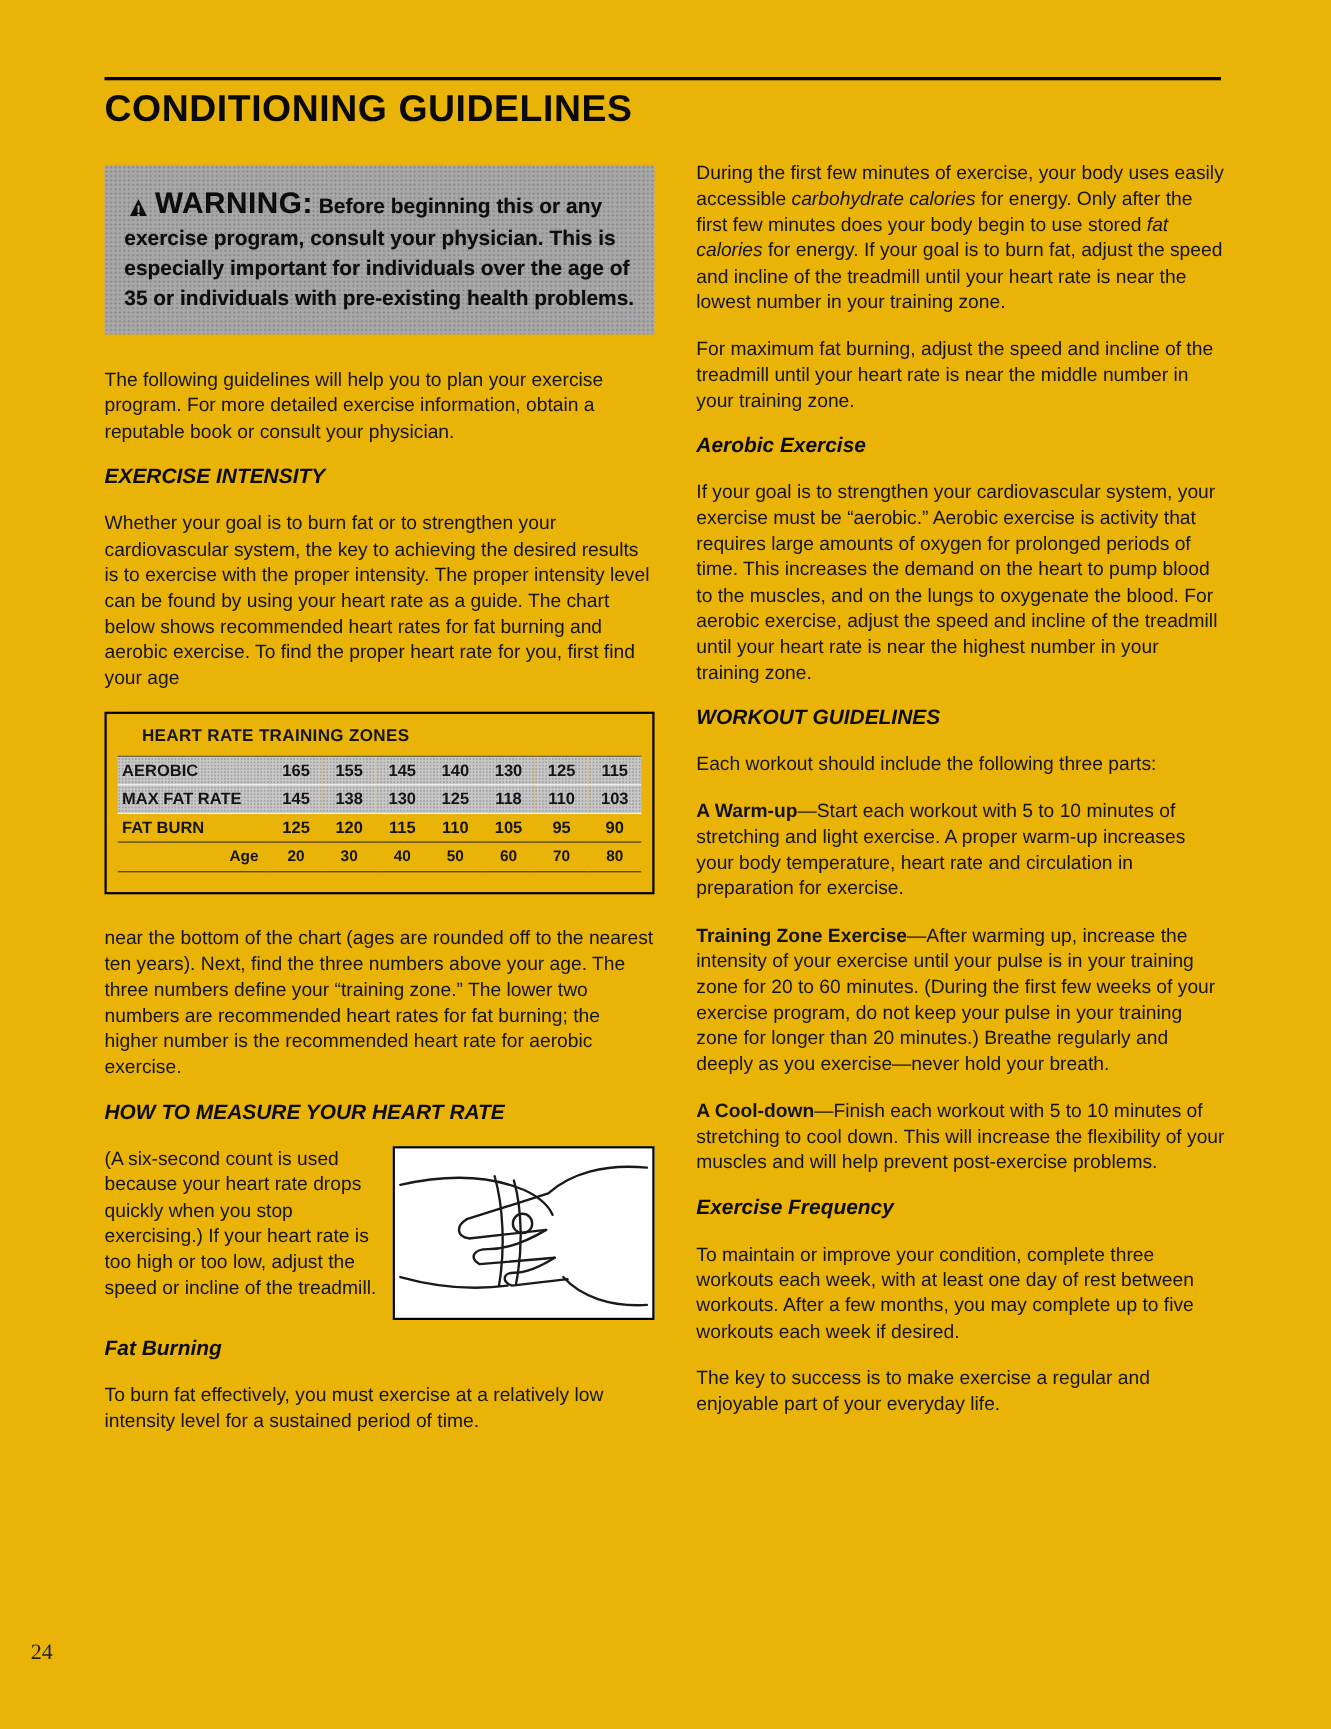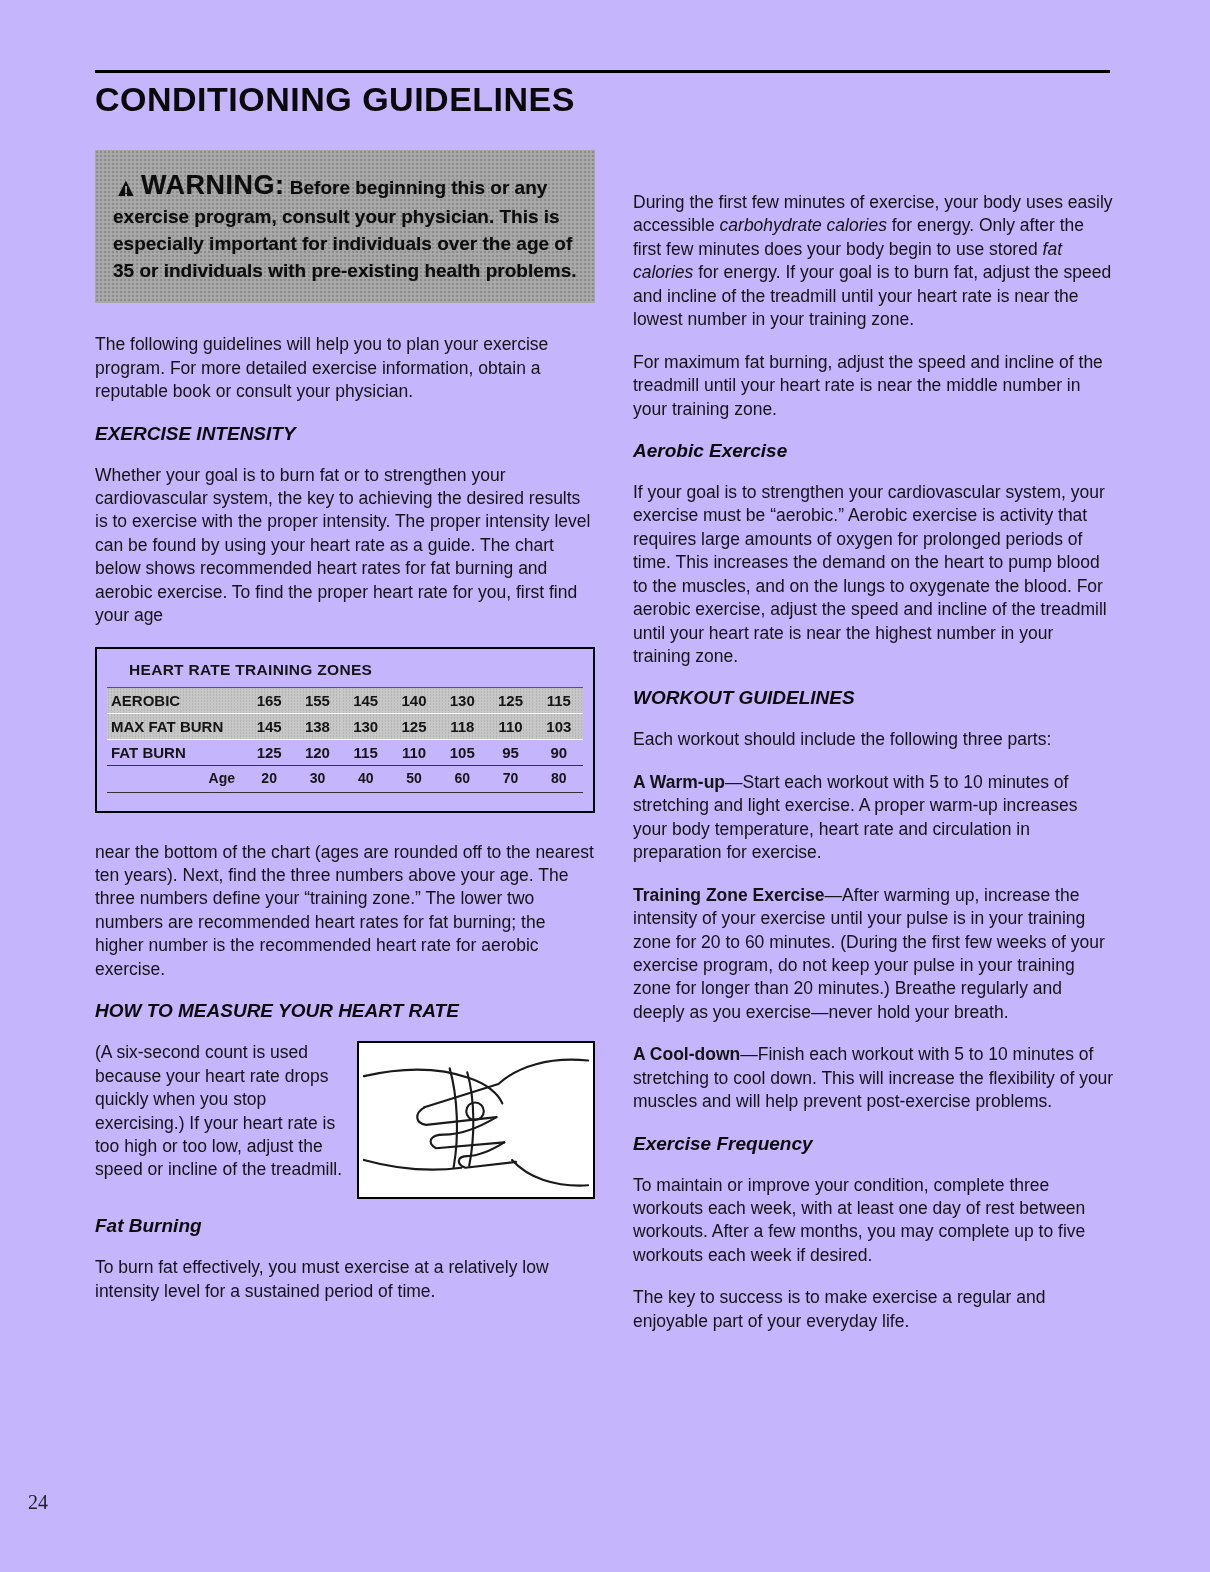--- a/index.html
+++ b/index.html
@@ -1,38 +1,38 @@
 <!DOCTYPE html>
 <html><head>
 <meta charset="utf-8">
 <style>
   * { margin:0; padding:0; box-sizing:border-box; }
   html,body { background:#ffffff; }
   .page {
     position:relative;
     width:1210px; height:1572px;
-    background:#c4b5fd;
+    background:#eab308;
     color:#151515;
     font-family:"Liberation Sans", sans-serif;
     overflow:hidden;
   }
   .top-rule {
     position:absolute; top:70px; left:95px; width:1015px; height:3px;
     background:#000;
   }
   .page-title {
     position:absolute; top:80px; left:95px;
     font-size:34px; font-weight:bold; letter-spacing:.5px; color:#0a0a0a;
   }
   .columns {
     position:absolute; top:146px; left:95px; width:1020px;
     display:flex; gap:38px;
   }
   .col-left { width:500px; }
-  .col-right { width:482px;margin-top:45px; }
+  .col-right { width:482px; }
   p, .para {
     font-size:17.5px; line-height:1.34; margin-bottom:19px; color:#141414;
   }
   .heading {
     font-size:19px; font-weight:bold; color:#0c0c0c;
     margin:8px 0 19px 0;
     font-style:italic;
   }
   
   .warning-box {
@@ -119,21 +119,21 @@
               <td class="lbl">AEROBIC</td>
               <td>165</td>
               <td>155</td>
               <td>145</td>
               <td>140</td>
               <td>130</td>
               <td>125</td>
               <td>115</td>
             </tr>
             <tr class="shaded">
-              <td class="lbl">MAX FAT BURN</td>
+              <td class="lbl">MAX FAT RATE</td>
               <td>145</td>
               <td>138</td>
               <td>130</td>
               <td>125</td>
               <td>118</td>
               <td>110</td>
               <td>103</td>
             </tr>
             <tr class="plain">
               <td class="lbl">FAT BURN</td>

